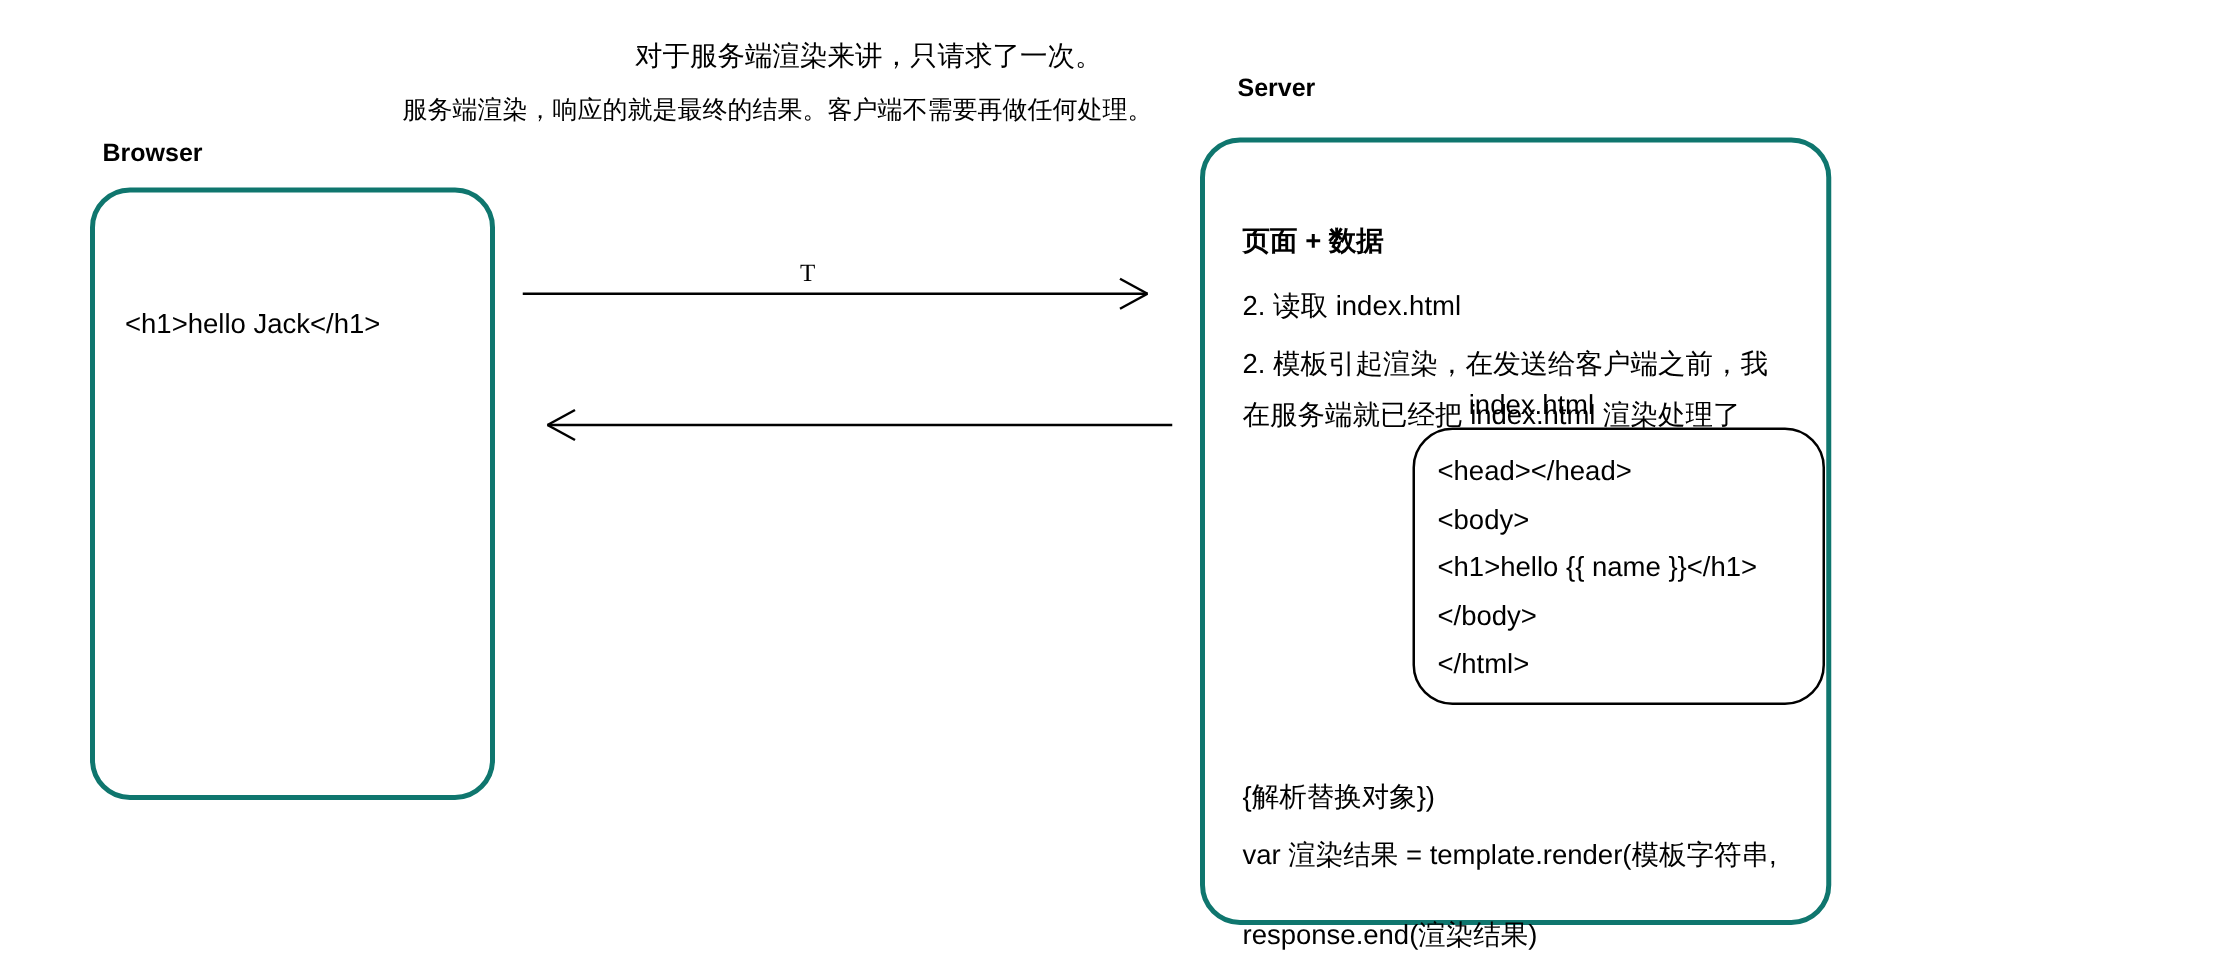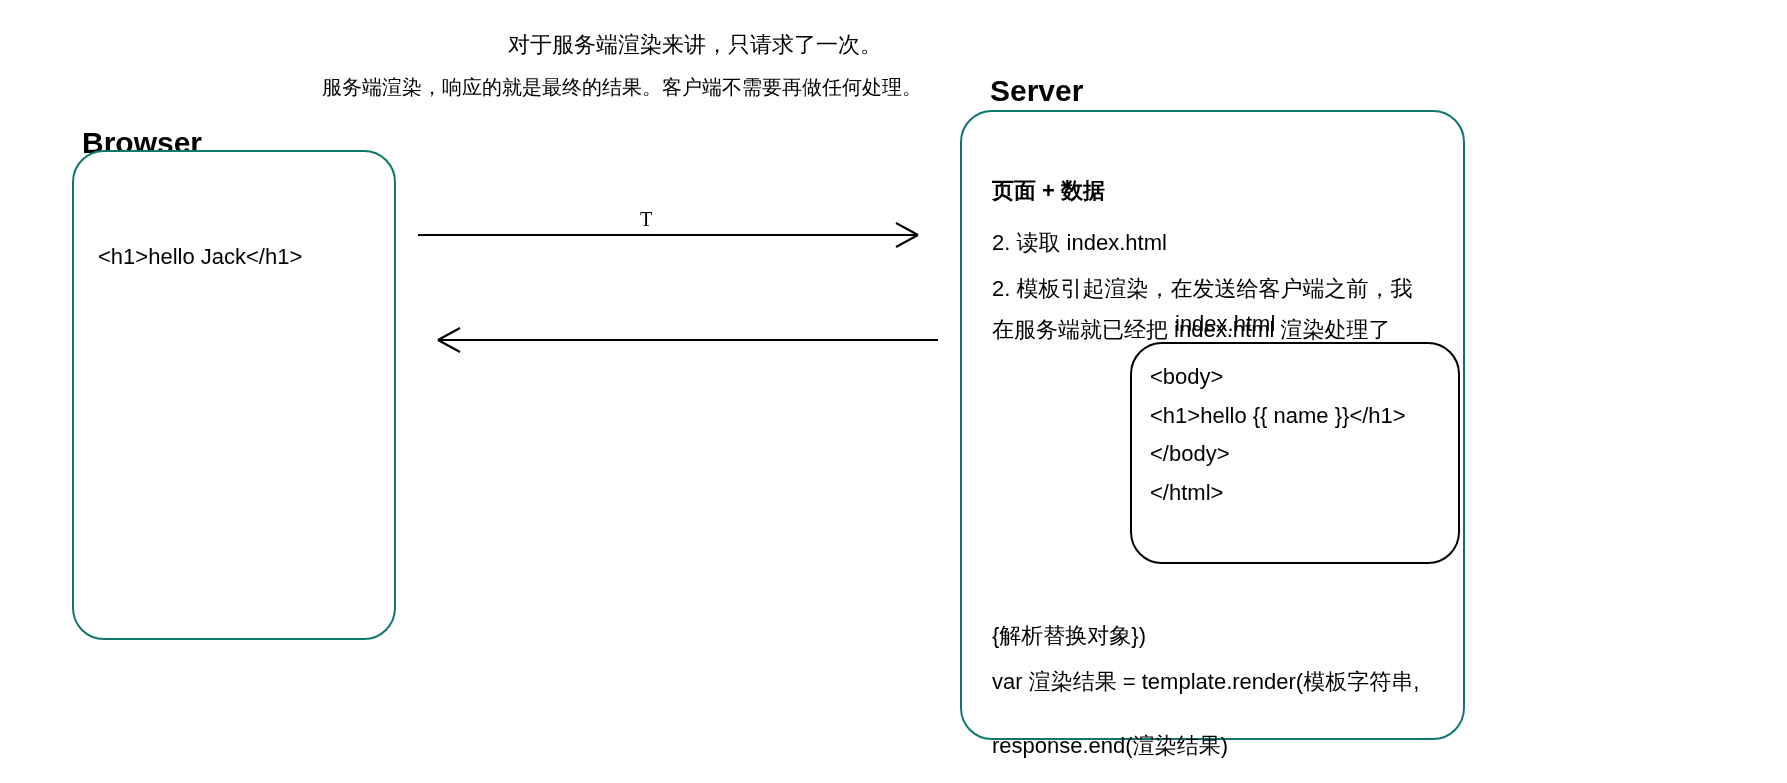--- a/index.html
+++ b/index.html
@@ -9,24 +9,24 @@
     background: #fff;
     font-family: "Microsoft YaHei", "PingFang SC", Arial, sans-serif;
     color: #000;
     position: relative;
   }
   .abs { position: absolute; }
 
   .title1 { font-size: 22px; }
   .title2 { font-size: 20px; }
 
-  .heading { font-weight: 700; font-size: 30px; margin-top: 14px; }
+  .heading { font-weight: 700; font-size: 20px; }
 
   .box {
-    border: 2px solid #0f766e;
+    border: 4px solid #0f766e;
     border-radius: 32px;
     background: #fff;
     font-size: 22px;
     line-height: 1.9;
   }
 
   .browser-box { padding: 84px 24px 12px 24px; }
 
   .server-box { padding: 58px 30px 30px 30px; overflow: visible; }
 
@@ -68,20 +68,21 @@
   <div style="height:260px;"></div>
   <p>{解析替换对象})</p>
   <p>var 渲染结果 = template.render(模板字符串,</p>
   <div style="height:18px;"></div>
   <p>response.end(渲染结果)</p>
 </div>
 
 <div class="abs index-label" style="left:1175px; top:311px;">index.html</div>
 
 <div class="abs index-box" style="left:1130px; top:342px; width:330px; height:222px;">
+  <div>&lt;head&gt;&lt;/head&gt;</div>
   <div>&lt;body&gt;</div>
   <div>&lt;h1&gt;hello {{ name }}&lt;/h1&gt;</div>
   <div>&lt;/body&gt;</div>
   <div>&lt;/html&gt;</div>
 </div>
 
 <svg class="abs" style="left:418px; top:215px;" width="520" height="40">
   <line x1="0" y1="20" x2="500" y2="20" stroke="#000" stroke-width="2"></line>
   <line x1="500" y1="20" x2="478" y2="8" stroke="#000" stroke-width="2"></line>
   <line x1="500" y1="20" x2="478" y2="32" stroke="#000" stroke-width="2"></line>

